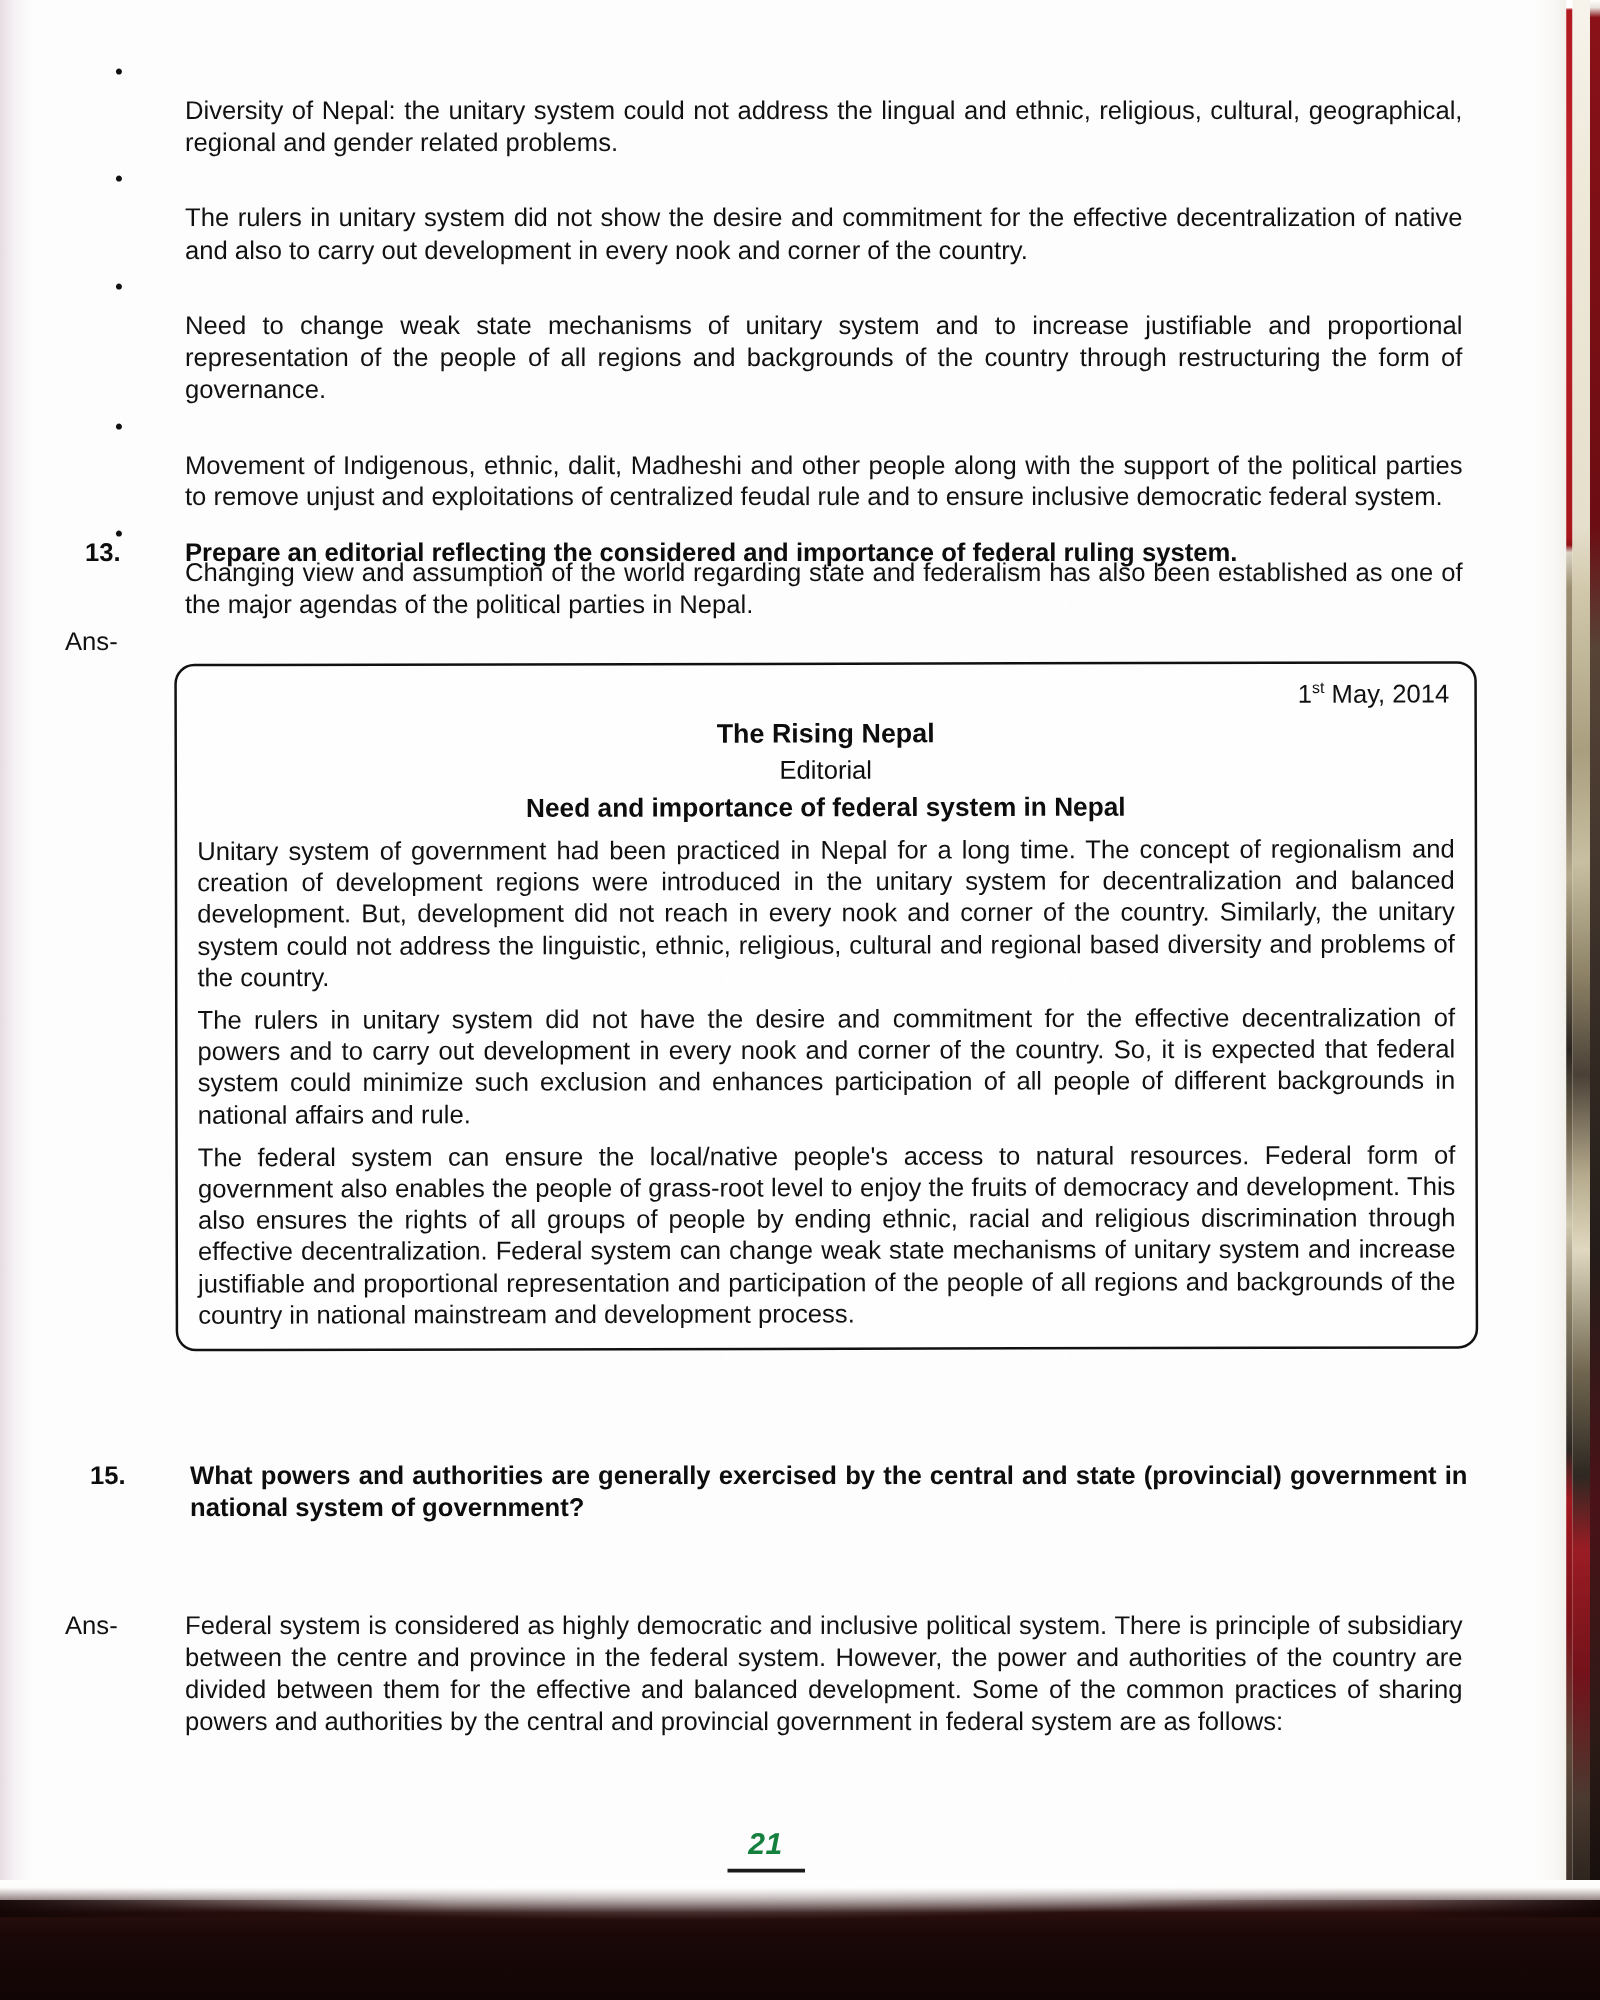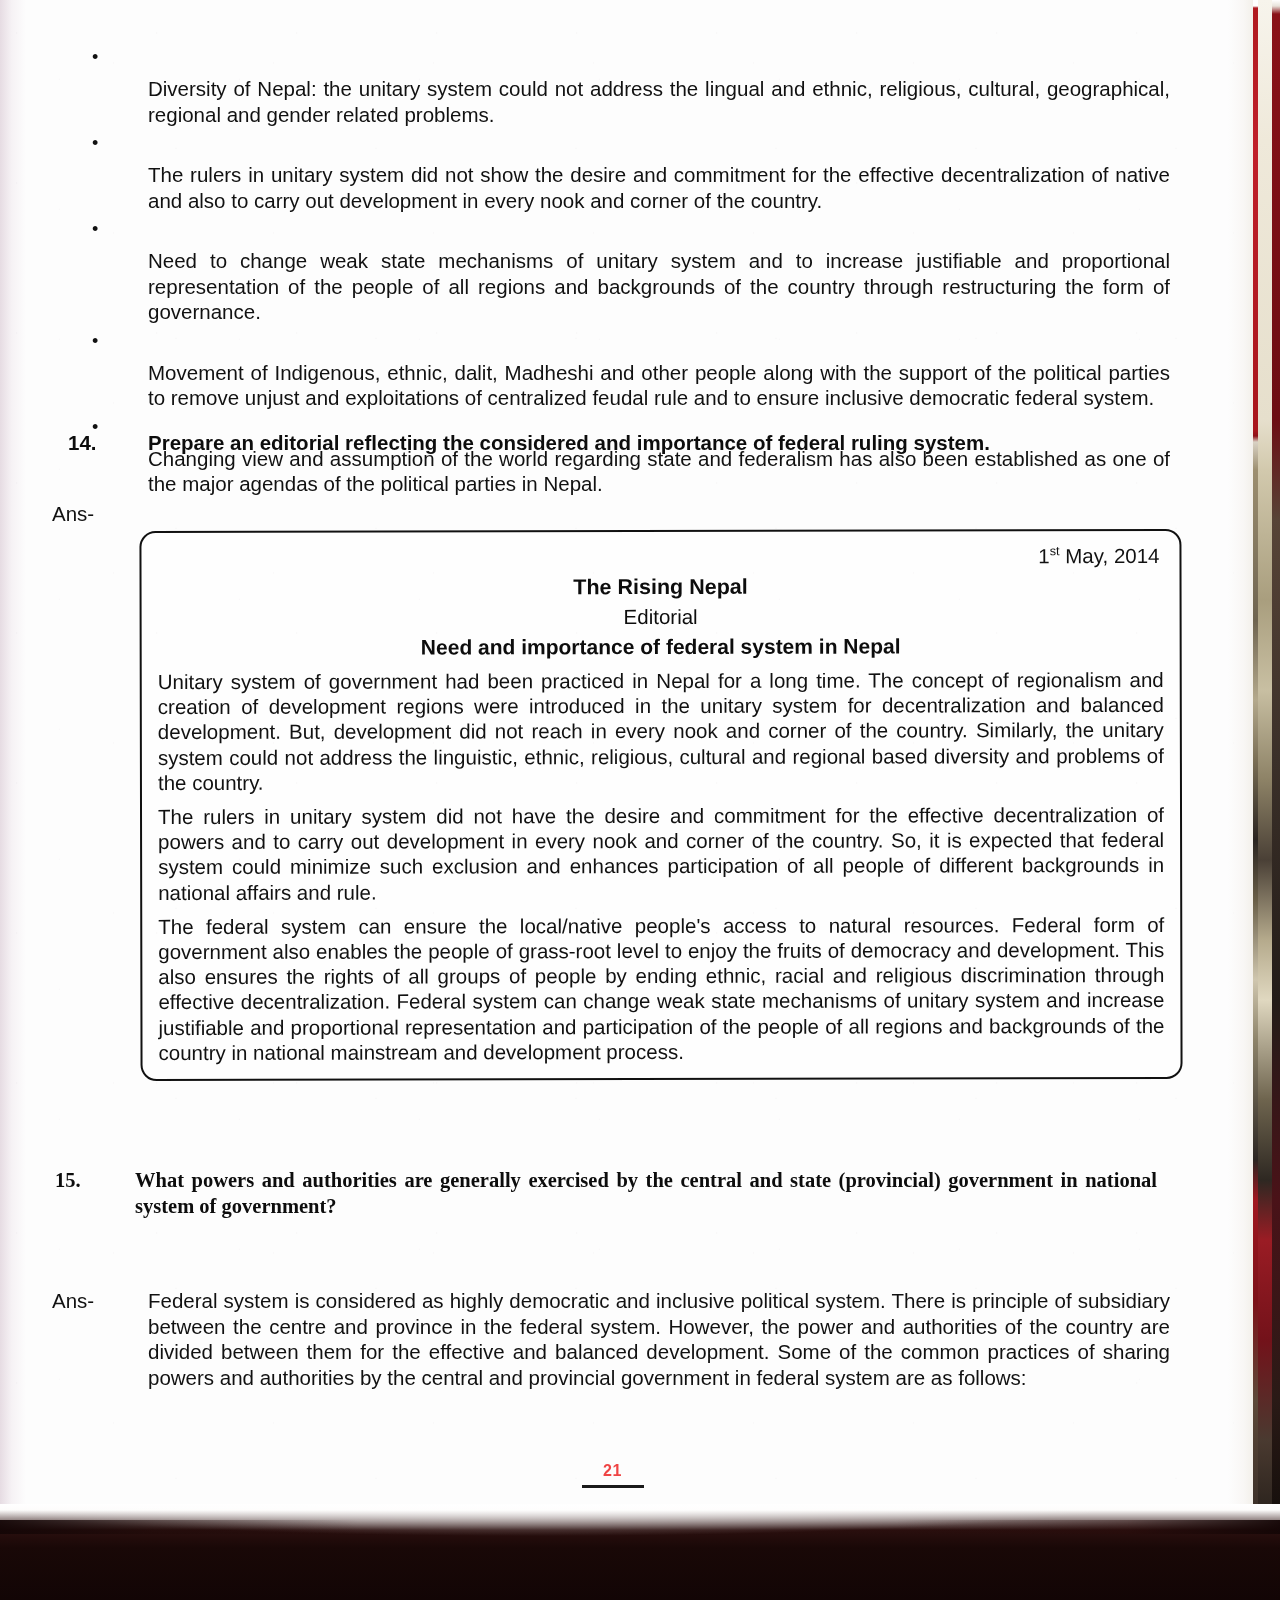--- a/index.html
+++ b/index.html
@@ -217,42 +217,43 @@
     font-size: 20.5px;
     line-height: 25.2px;
     color: #111;
     text-align: justify;
     text-justify: inter-word;
     margin: 0 0 9px 0;
   }
   .ed-para:last-child { margin-bottom: 0; }
 
   
-  #q15-block { position: absolute; left: 27px; top: 1168px; width: 1130px; font-family: Liberation Serif, serif; }
+  #q15-block { position: absolute; left: 44px; top: 1168px; width: 1130px; }
   #q15-bracket-row { margin-top: 16px; }
   #q15-bracket {
     margin-left: 108px;
     font-weight: bold;
     color: #0d0d0d;
   }
   #ans15-block { position: absolute; left: 40px; top: 1288px; width: 1130px; }
 
   
   #page-number-wrap {
     position: absolute;
     left: 0; top: 1462px;
     width: 1225px;
     text-align: center;
   }
   #page-number {
     display: inline-block;
-    font-size: 16px;
+    font-size: 24px;
     font-weight: bold;
-    color: #ef4444;
+    color: #15803d;
     letter-spacing: 0.5px;
+    font-style: italic;
   }
   #page-number-rule {
     display: block;
     width: 62px;
     height: 2.5px;
     background: #1a1a1a;
     margin: 5px auto 0 auto;
   }
 
   
@@ -302,21 +303,21 @@
 
       <div class="bullet-row">
         <span class="bullet-mark">•</span>
         <span class="bullet-text text-body">Changing view and assumption of the world regarding state and federalism has also been established as one of the major agendas of the political parties in Nepal.</span>
       </div>
 
     </div>
 
     <div id="q14-block">
       <div class="q-row">
-        <span class="q-num">14.</span>
+        <span class="q-num">13.</span>
         <span class="q-text text-body">Prepare an editorial reflecting the considered and importance of federal ruling system.</span>
       </div>
     </div>
 
     <div id="ans14-label">Ans-</div>
 
     <div id="editorial-box">
 
       <div id="editorial-date"><span>1</span><sup>st</sup><span> May, 2014</span></div>
 

